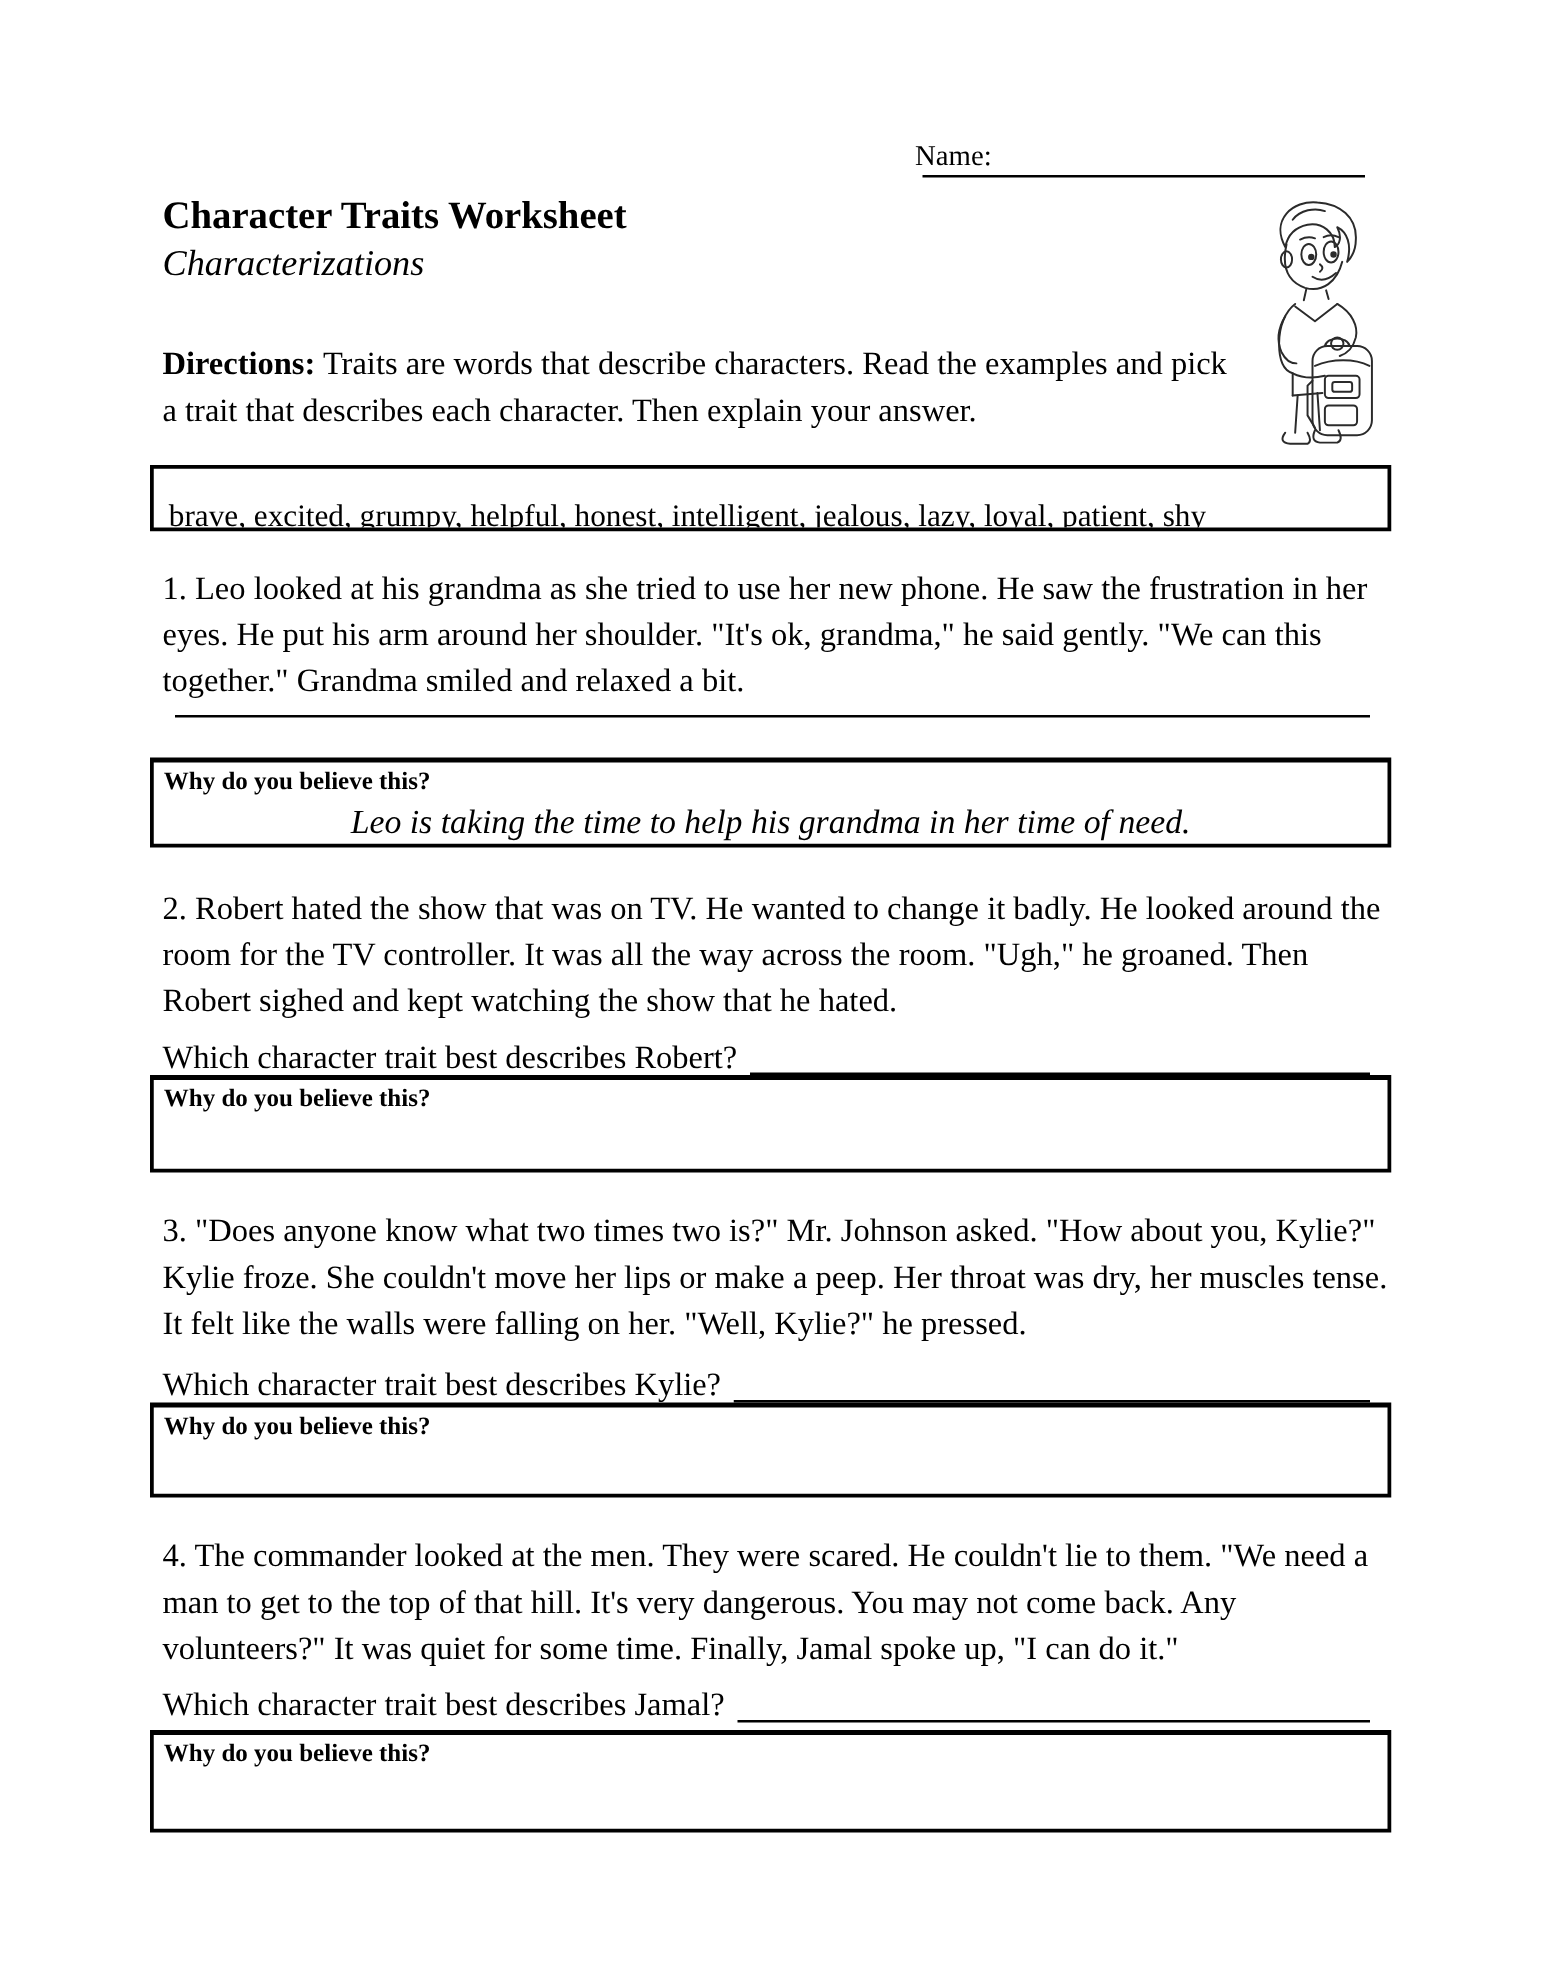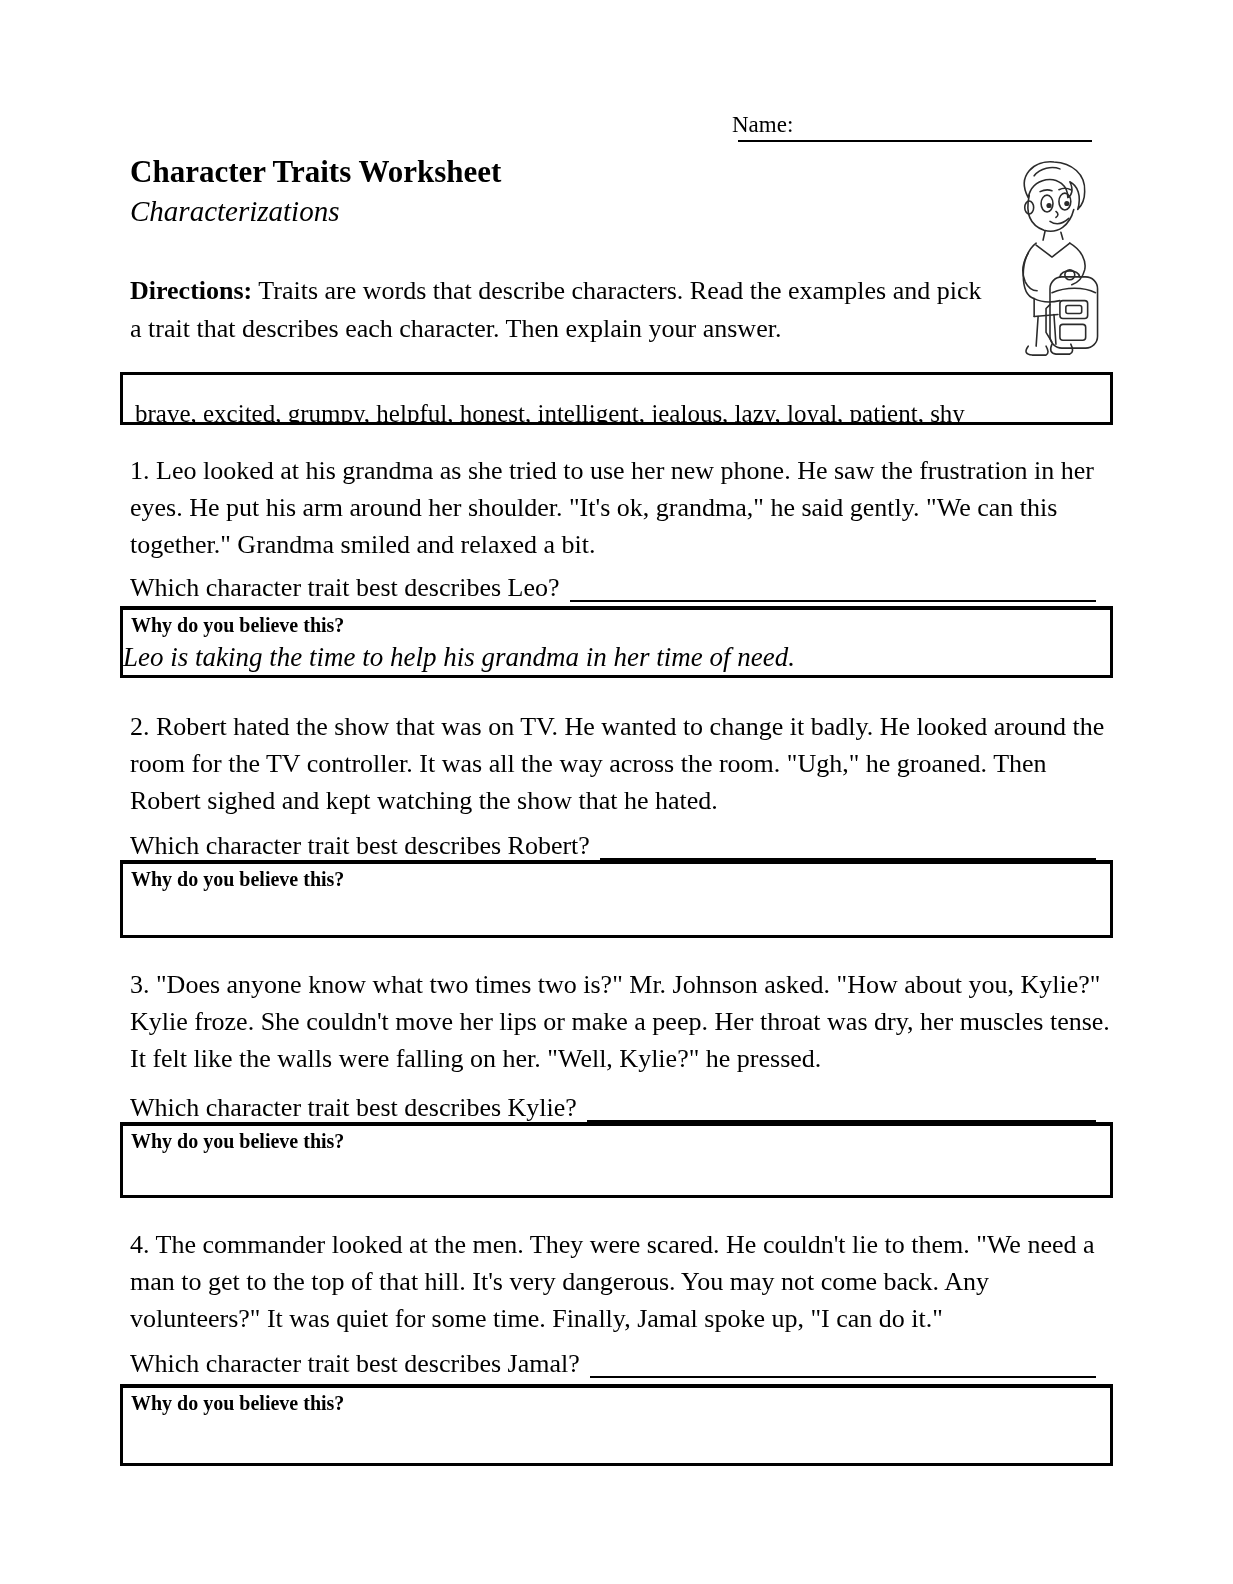--- a/index.html
+++ b/index.html
@@ -26,21 +26,21 @@
     border:3px solid #000; font-size:25px; line-height:46px;
     padding:16px 12px; white-space:nowrap; overflow:hidden;
   }
 
   .q-para { left:130px; width:985px; font-size:26px; line-height:37px; margin:0; }
   .q-prompt { left:130px; width:966px; font-size:26px; line-height:32px; display:flex; }
   .q-prompt .blank { flex:1; border-bottom:2px solid #000; margin-left:10px; margin-bottom:2px; }
 
   .why-box { left:120px; width:993px; box-sizing:border-box; border:3px solid #000; border-top-width:4px; }
   .why-label { font-size:20px; font-weight:bold; line-height:24px; padding:3px 8px 0 8px; }
-  .why-answer { font-style:italic; font-size:27px; line-height:32px; margin-top:4px; }
+  .why-answer { text-align:center; font-style:italic; font-size:27px; line-height:32px; margin-top:4px; }
 
   .boy { left:990px; top:156px; width:120px; height:208px; }
   .boy svg { width:100%; height:100%; }
   .boy path, .boy ellipse, .boy rect, .boy line, .boy circle {
     fill:none; stroke:#2b2b2b; stroke-width:1.6; stroke-linecap:round; stroke-linejoin:round;
   }
   .boy .pupil { fill:#2b2b2b; stroke:none; }
 </style>
 </head>
 <body>
@@ -104,21 +104,20 @@
   </div>
 
   <p class="abs directions"><span class="dir-label">Directions:</span><span> Traits are words that describe characters. Read the examples and pick a trait that describes each character. Then explain your answer.</span></p>
 
 
   <div class="abs traits-box">brave, excited, grumpy, helpful, honest, intelligent, jealous, lazy, loyal, patient, shy</div>
 
   <section>
     <p class="abs q-para" style="top:452px"><span>1.</span> <span>Leo looked at his grandma as she tried to use her new phone. He saw the frustration in her eyes. He put his arm around her shoulder. "It's ok, grandma," he said gently. "We can this together." Grandma smiled and relaxed a bit.</span></p>
     <div class="abs q-prompt" style="top:572px">
-      <span>Which character trait best describes Leo?</span>
       <span class="blank"></span>
     </div>
     <div class="abs why-box" style="top:606px;height:72px">
       <div class="why-label">Why do you believe this?</div>
       <div class="why-answer">Leo is taking the time to help his grandma in her time of need.</div>
     </div>
   </section>
 
   <section>
     <p class="abs q-para" style="top:708px"><span>2.</span> <span>Robert hated the show that was on TV. He wanted to change it badly. He looked around the room for the TV controller. It was all the way across the room. "Ugh," he groaned. Then Robert sighed and kept watching the show that he hated.</span></p>

